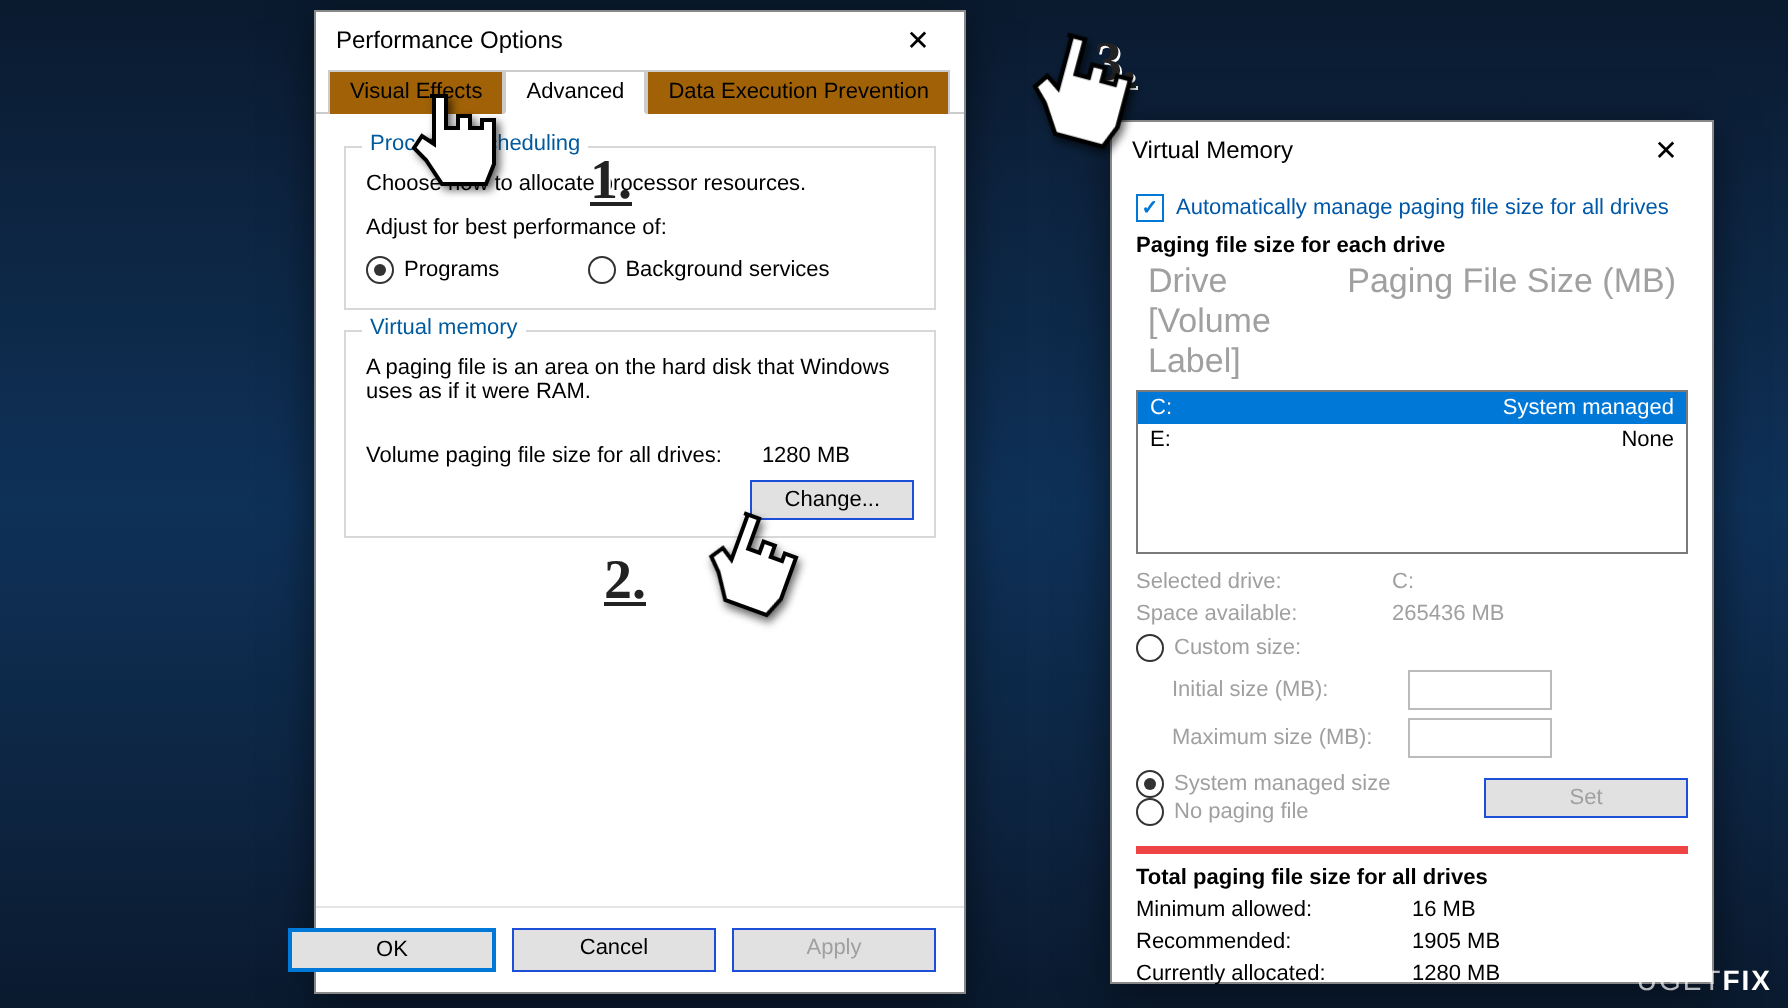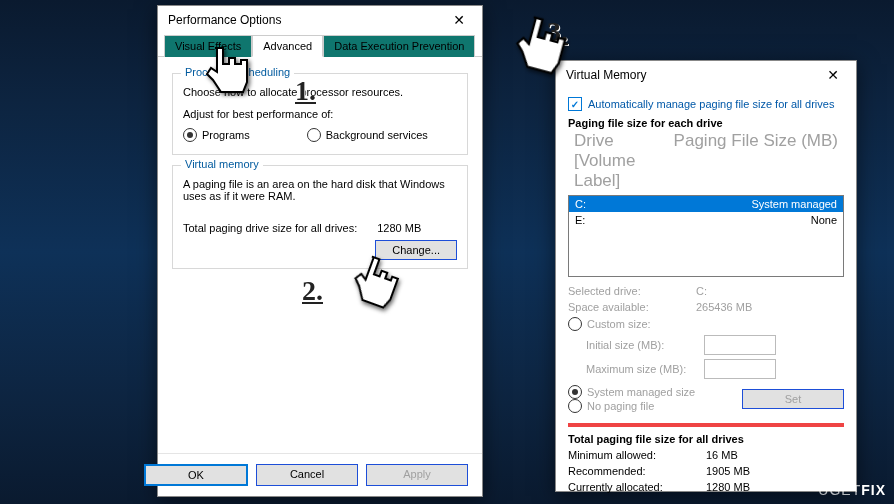--- a/index.html
+++ b/index.html
@@ -1,25 +1,25 @@
 <!DOCTYPE html>
 <html><head>
 <meta charset="utf-8">
 <style>
 body{margin:0;font-family:"Segoe UI",Tahoma,sans-serif;font-size:11px;color:#000;background:linear-gradient(180deg,#0a1a2f 0%,#0d2440 20%,#0e3158 50%,#0d2440 80%,#0a1a2f 100%);width:894px;height:504px;position:relative;overflow:hidden}
 .window{position:absolute;background:#fff;border:1px solid #888;box-shadow:0 4px 20px rgba(0,0,0,.5)}
 .titlebar{display:flex;align-items:center;justify-content:space-between;height:28px;padding:0 4px 0 10px;font-size:12px;color:#000}
 .close-x{width:38px;height:20px;display:flex;align-items:center;justify-content:center;font-size:14px;cursor:default}
 .tabs{display:flex;border-bottom:1px solid #ccc;padding:0 6px;margin-top:0}
-.tab{padding:4px 10px;border:1px solid #ccc;border-bottom:none;margin-right:0;background:#0f766e;position:relative;top:1px;cursor:default;font-size:11px}
+.tab{padding:4px 10px;border:1px solid #ccc;border-bottom:none;margin-right:0;background:#a16207;position:relative;top:1px;cursor:default;font-size:11px}
 .tab.active{background:#fff;border-bottom:1px solid #fff}
 .content{padding:10px 14px}
 .group{border:1px solid #d8d8d8;margin:6px 0 10px;padding:8px 10px 12px;position:relative}
 .group-title{position:absolute;top:-8px;left:8px;background:#fff;padding:0 4px;color:#005a9e;font-size:11px}
-.radio-row{display:flex;gap:57px;margin-top:8px}
+.radio-row{display:flex;gap:44px;margin-top:8px}
 .radio-opt{display:flex;align-items:center;gap:5px}
 .radio{width:12px;height:12px;border:1px solid #333;border-radius:50%;display:inline-flex;align-items:center;justify-content:center}
 .radio.checked::after{content:"";width:6px;height:6px;background:#333;border-radius:50%}
 .btn{background:#e1e1e1;border:1px solid #1d4ed8;padding:3px 16px;font-size:11px;cursor:default;min-width:68px;text-align:center}
 .btn.disabled{color:#a0a0a0}
 .btn.primary{border:2px solid #0078d7}
 .btnrow{display:flex;gap:8px;justify-content:flex-end;padding:10px 14px;border-top:1px solid #e5e5e5}
 .chk{width:12px;height:12px;border:1px solid #0078d7;display:inline-flex;align-items:center;justify-content:center;color:#0078d7;font-size:10px;font-weight:bold}
 .chk.checked::after{content:"✓"}
 .drivebox{border:1px solid #7a7a7a;background:#fff;height:80px;margin-top:2px}
@@ -61,21 +61,21 @@
         <div class="radio-opt">
             <span class="radio"></span>
             <span>Background services</span>
           </div>
       </div>
     </div>
     <div class="group">
       <span class="group-title">Virtual memory</span>
       <div style="margin:4px 0 20px">A paging file is an area on the hard disk that Windows uses as if it were RAM.</div>
       <div style="display:flex;gap:20px;margin-bottom:10px">
-        <span>Total paging drive size for all drives:</span>
+        <span>Volume paging file size for all drives:</span>
         <span>1280 MB</span>
       </div>
       <div style="text-align:right">
         <span class="btn">Change...</span>
       </div>
     </div>
   </div>
   <div class="btnrow" style="position:absolute;bottom:0;left:0;right:0">
     <span class="btn primary">OK</span>
     <span class="btn">Cancel</span>

